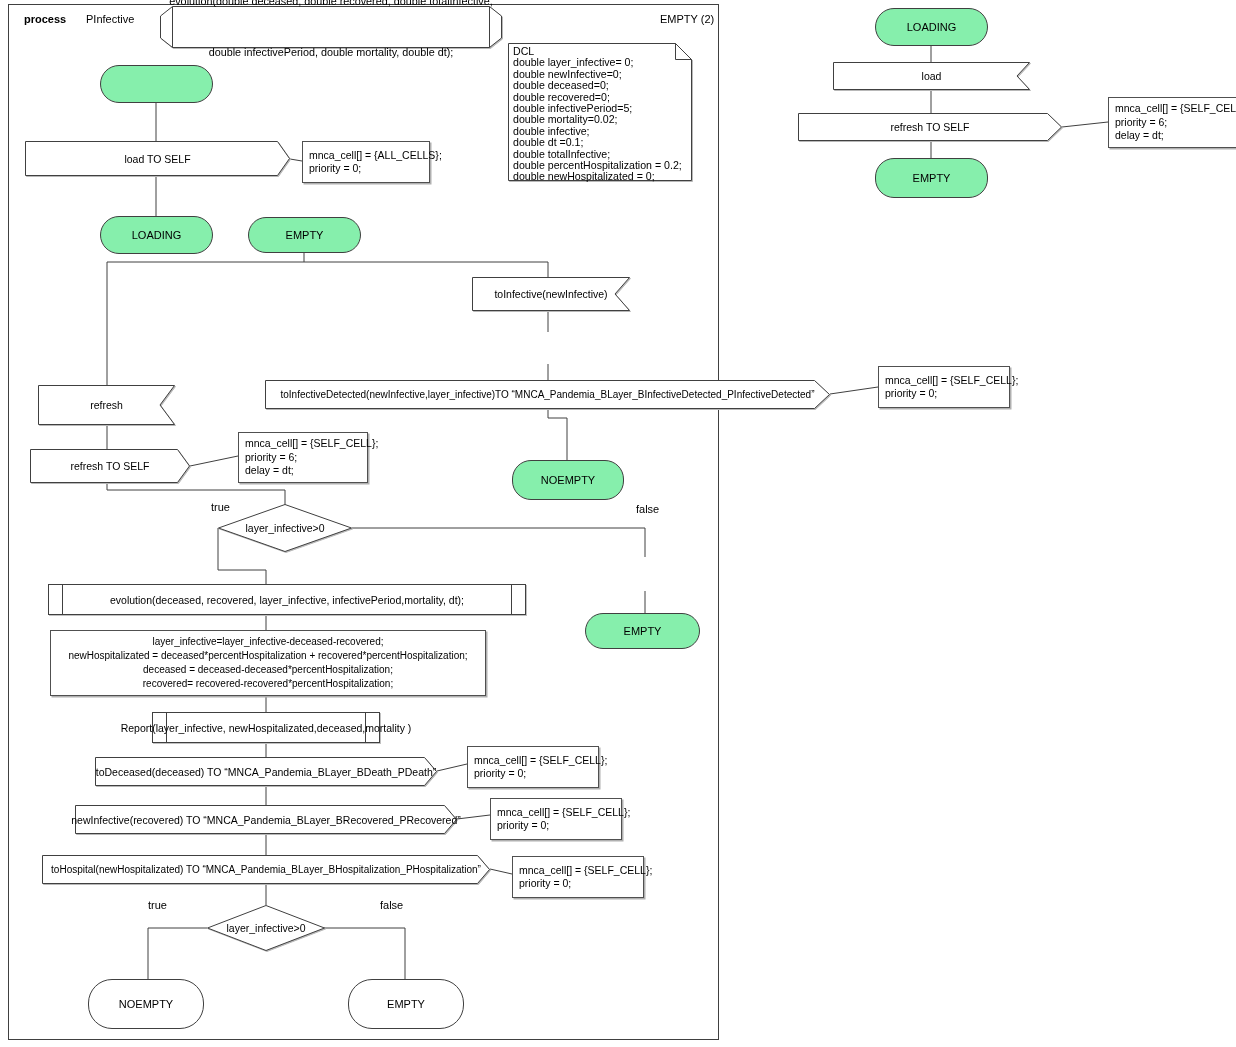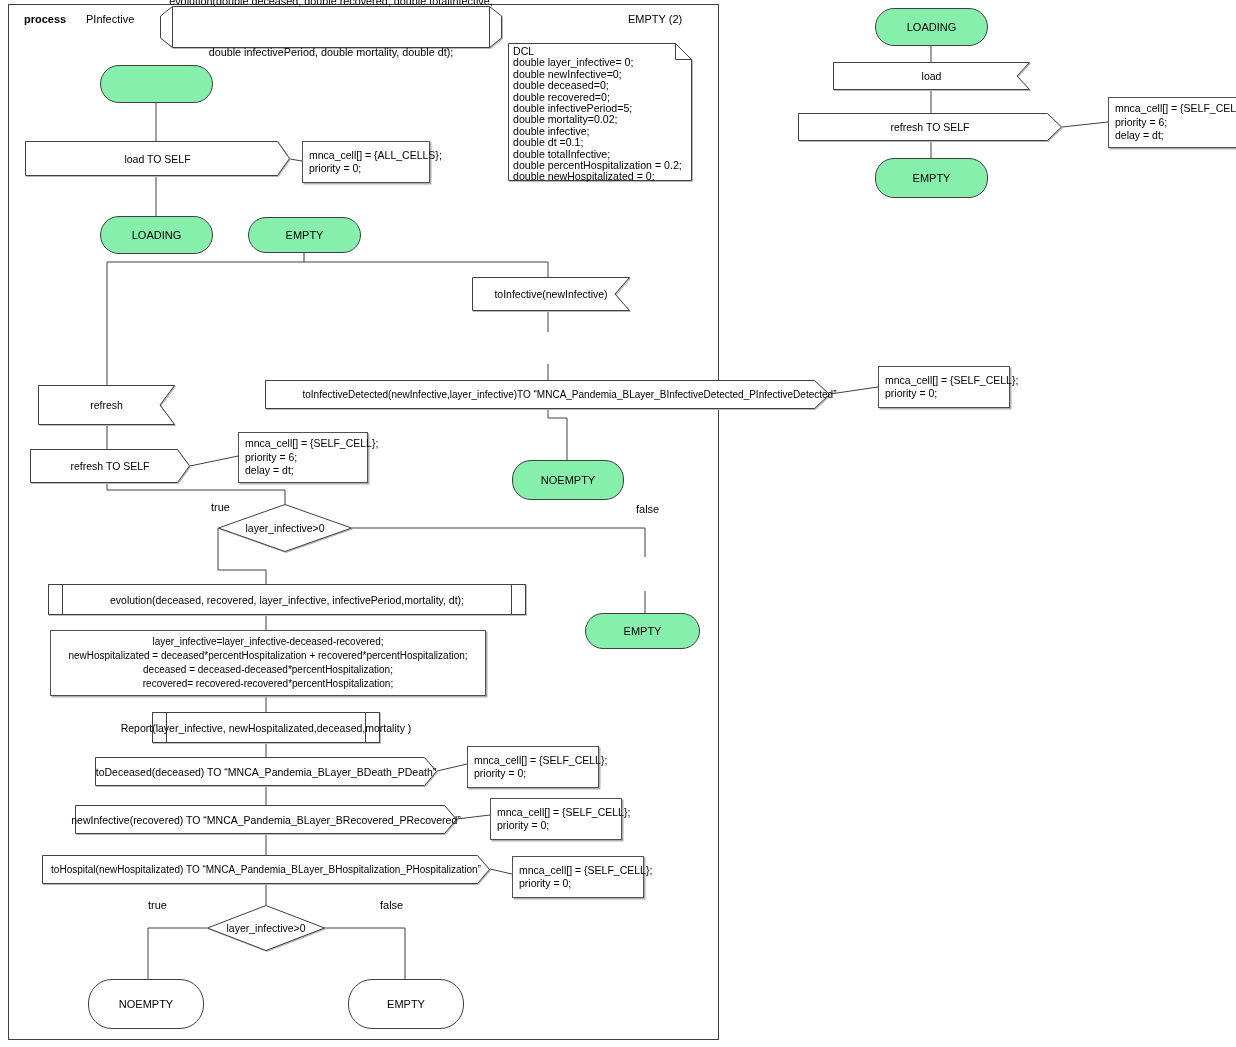--- a/index.html
+++ b/index.html
@@ -67,21 +67,21 @@
     <polyline points="830,394 878,387"></polyline>
     <polyline points="645,591 645,613"></polyline>
     <polyline points="931,46 931,62"></polyline>
     <polyline points="931,90 931,113"></polyline>
     <polyline points="931,141 931,158"></polyline>
     <polyline points="1062,127 1108,122"></polyline>
   </svg>
 
   <div class="lbl bold" style="left:24px;top:13px;">process</div>
   <div class="lbl" style="left:86px;top:13px;">PInfective</div>
-  <div class="lbl" style="left:628px;top:13px;">EMPTY (2)</div>
+  <div class="lbl" style="left:660px;top:13px;">EMPTY (2)</div>
 
   <div class="node" style="left:160px;top:6px;width:342px;height:42px;">
     <svg class="shape" width="342" height="42">
       <polygon points="12.5,0.5 329.5,0.5 341.5,10 341.5,32 329.5,41.5 12.5,41.5 0.5,32 0.5,10"></polygon>
       <line x1="12.5" y1="0.5" x2="12.5" y2="41.5"></line>
       <line x1="329.5" y1="0.5" x2="329.5" y2="41.5"></line>
     </svg>
     <div class="txt" style="flex-direction:column;line-height:13px;font-size:10.8px;gap:38px;">
       <span>evolution(double deceased, double recovered, double totalInfective,</span>
       <span>double infectivePeriod, double mortality, double dt);</span>
@@ -158,21 +158,21 @@
   <div class="node state" style="left:585px;top:613px;width:113px;height:34px;">
     <div class="txt" style="font-size:11px;">EMPTY</div>
   </div>
 
   <div class="node" style="left:472px;top:277px;width:158px;height:34px;">
     <svg class="shape" width="158" height="34">
       <polygon points="0.5,0.5 157.5,0.5 143,17 157.5,33.5 0.5,33.5"></polygon>
     </svg>
     <div class="txt">toInfective(newInfective)</div>
   </div>
-  <div class="node" style="left:265px;top:380px;width:565px;height:29px;padding-left:44px;">
+  <div class="node" style="left:265px;top:380px;width:565px;height:29px;">
     <svg class="shape" width="565" height="29">
       <polygon points="0.5,0.5 549.5,0.5 564.5,14.5 549.5,28.5 0.5,28.5"></polygon>
     </svg>
     <div class="txt" style="font-size:10px;">toInfectiveDetected(newInfective,layer_infective)TO “MNCA_Pandemia_BLayer_BInfectiveDetected_PInfectiveDetected”</div>
   </div>
   <div class="node comment" style="left:878px;top:366px;width:118px;height:32px;">
     <span>mnca_cell[] = {SELF_CELL};</span>
     <span>priority = 0;</span>
   </div>
   <div class="node state" style="left:512px;top:460px;width:110px;height:38px;">

